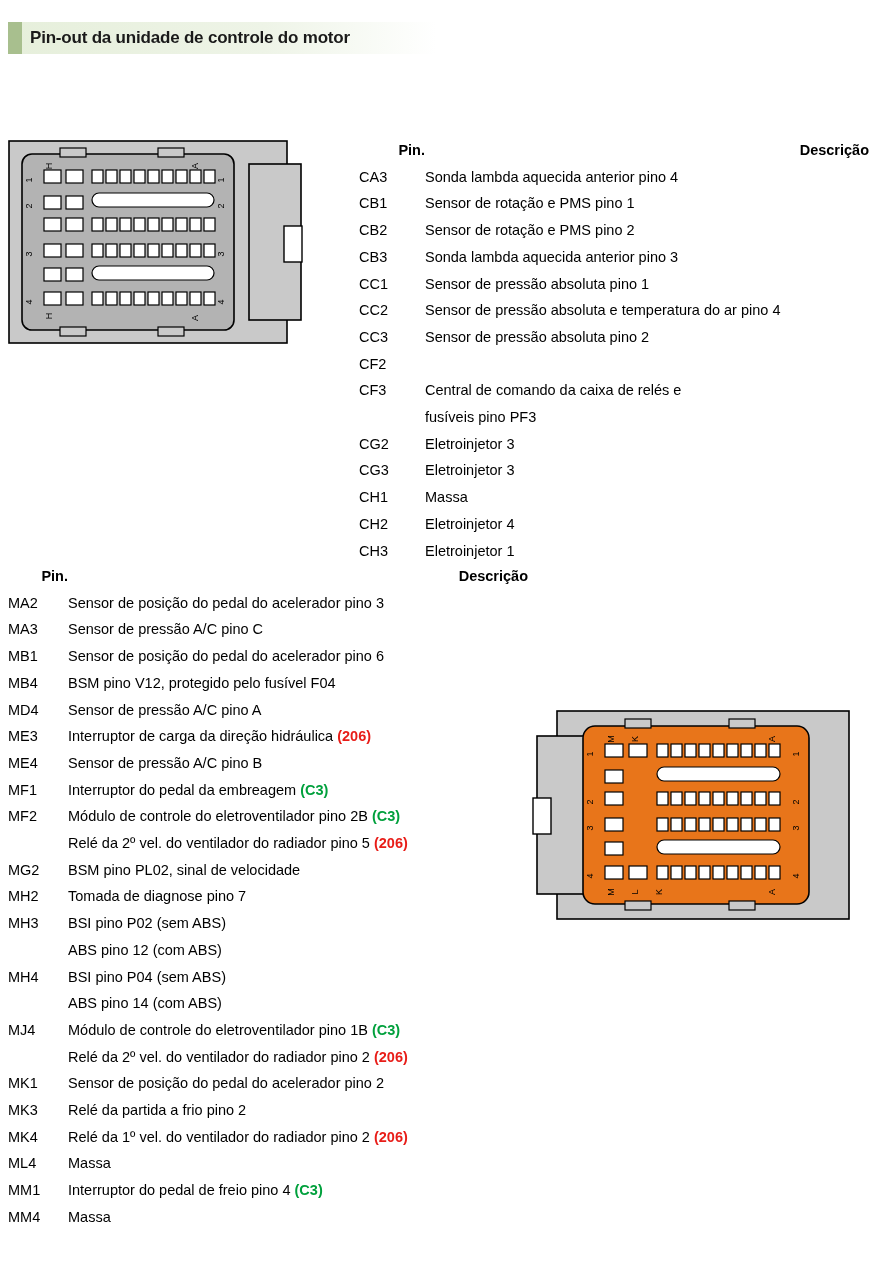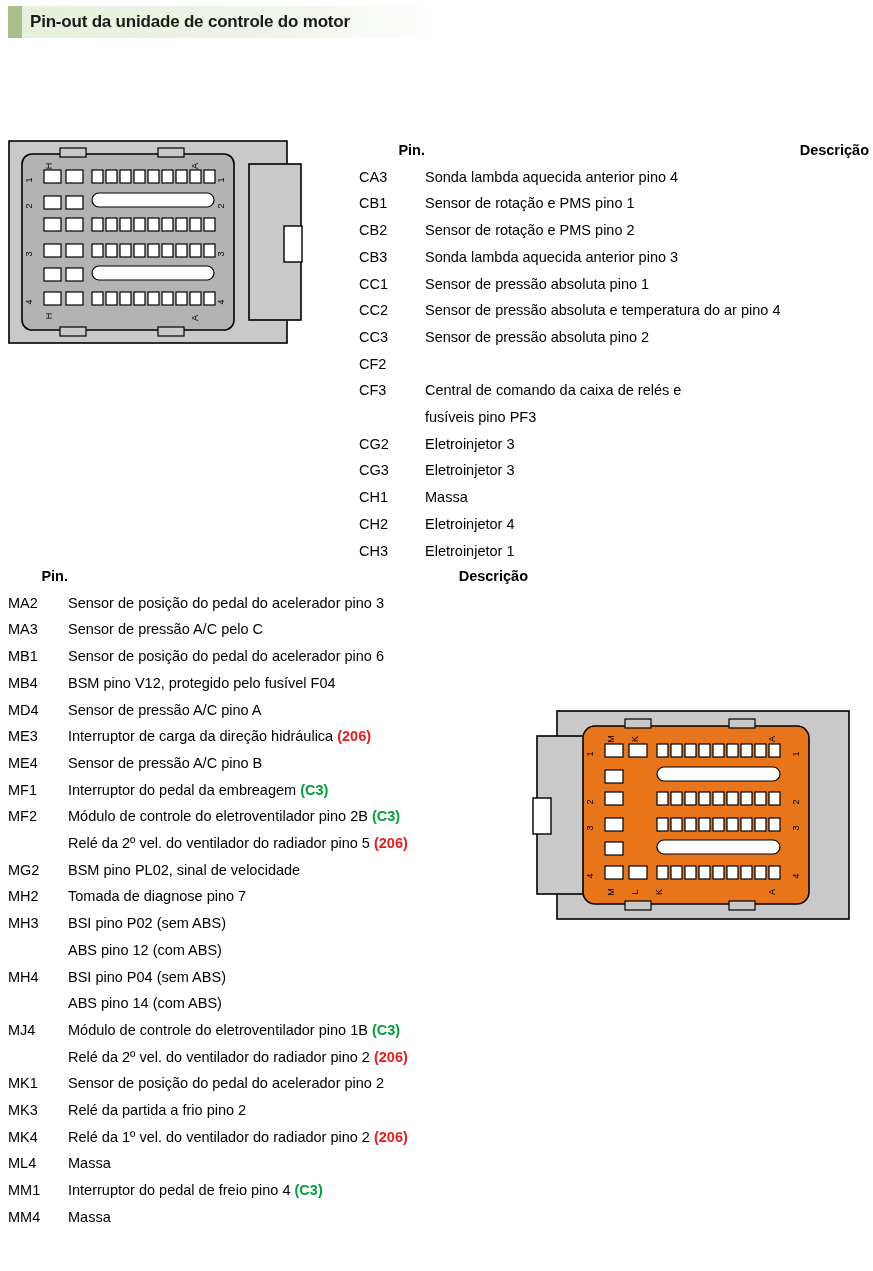--- a/index.html
+++ b/index.html
@@ -13,21 +13,21 @@
     position: relative;
     font-family: "Liberation Sans", sans-serif;
     color: #000000;
     overflow: hidden;
   }
 
   
   #title-banner {
     position: absolute;
     left: 8px;
-    top: 6px;
+    top: 22px;
     width: 428px;
     height: 32px;
     background: linear-gradient(to right, #e6efdb 0%, #eef4e7 60%, #ffffff 100%);
   }
   #title-banner .bar {
     position: absolute;
     left: 0;
     top: 0;
     width: 14px;
     height: 32px;
@@ -362,21 +362,21 @@
     <div class="pin hdr-pin">Pin.</div>
     <div class="desc hdr-desc">Descrição</div>
   </div>
   <div>
       <div class="pin-row">
         <div class="pin">MA2</div>
         <div class="desc">Sensor de posição do pedal do acelerador pino 3</div>
       </div>
       <div class="pin-row">
         <div class="pin">MA3</div>
-        <div class="desc">Sensor de pressão A/C pelo C</div>
+        <div class="desc">Sensor de pressão A/C pino C</div>
       </div>
       <div class="pin-row">
         <div class="pin">MB1</div>
         <div class="desc">Sensor de posição do pedal do acelerador pino 6</div>
       </div>
       <div class="pin-row">
         <div class="pin">MB4</div>
         <div class="desc">BSM pino V12, protegido pelo fusível F04</div>
       </div>
       <div class="pin-row">

